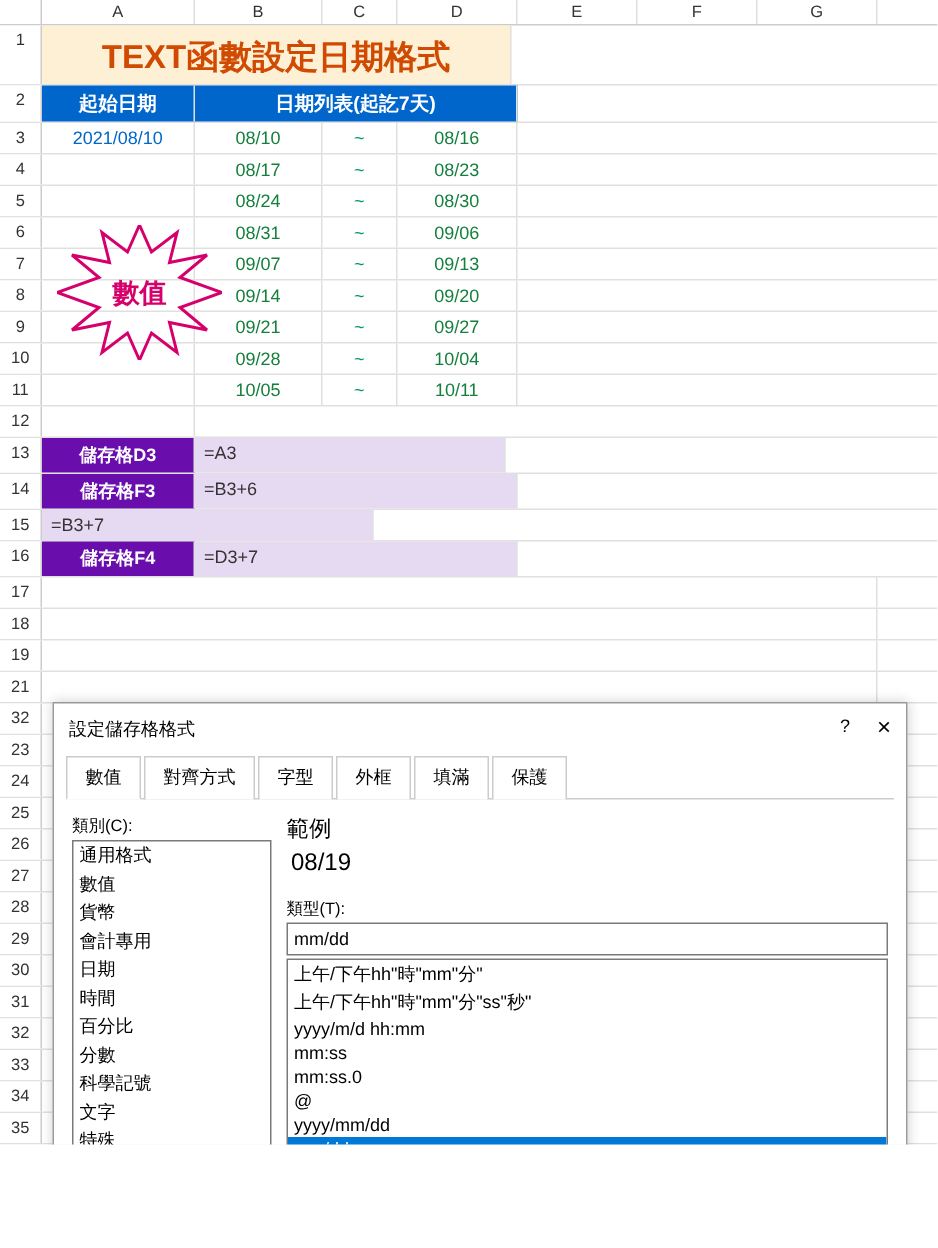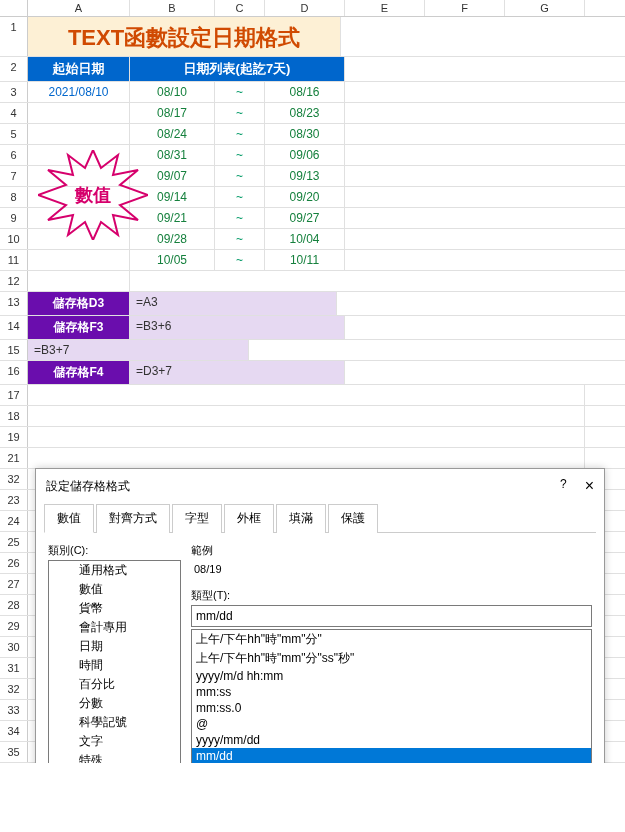--- a/index.html
+++ b/index.html
@@ -24,26 +24,26 @@
 .dlg-title { display: flex; justify-content: space-between; align-items: center; padding: 8px 10px; font-size: 12px; text-align: right; }
 .dlg-title-r { display: flex; gap: 18px; }
 .close-x { font-size: 16px; cursor: pointer; }
 .tabs { display: flex; border-bottom: 1px solid #ccc; margin: 0 8px; }
 .tab { padding: 5px 12px; border: 1px solid #ccc; border-bottom: none; margin-right: 2px; background: #fff; font-size: 12px; cursor: pointer; position: relative; top: 1px; }
 .tab.active { background: #fff; border-bottom: 1px solid #fff; }
 .dlg-body { padding: 10px 12px; display: flex; gap: 10px; }
 .cat-col { width: 133px; }
 .cat-label { font-size: 11px; margin-bottom: 2px; }
 .cat-list { border: 1px solid #7a7a7a; height: 260px; overflow: hidden; font-size: 12px; }
-.cat-item { padding: 1px 4px; cursor: pointer; margin-left: 26px; }
+.cat-item { padding: 1px 4px; cursor: pointer; }
 .cat-item.sel { background: #0078d7; color: #fff; }
 .right-col { flex: 1; }
 .sample-box { margin-bottom: 8px; }
-.sample-lbl { font-size: 11px; }
-.sample-val { border: 1px solid transparent; padding: 4px 2px; font-size: 11px; }
+.sample-lbl { font-size: 15px; }
+.sample-val { border: 1px solid transparent; padding: 4px 2px; font-size: 16px; }
 .type-input { width: 100%; border: 1px solid #7a7a7a; padding: 3px 4px; font-size: 12px; margin-bottom: 2px; }
 .type-list { border: 1px solid #7a7a7a; height: 150px; overflow-y: scroll; font-size: 12px; }
 .type-item { padding: 1px 4px; cursor: pointer; }
 .type-item.sel { background: #0078d7; color: #fff; }
 .dlg-footer { text-align: right; padding: 6px 12px 12px; }
 .del-btn { padding: 3px 14px; border: 1px solid #999; background: #f0f0f0; cursor: pointer; font-size: 12px; }
 </style>
 </head>
 <body>
 

